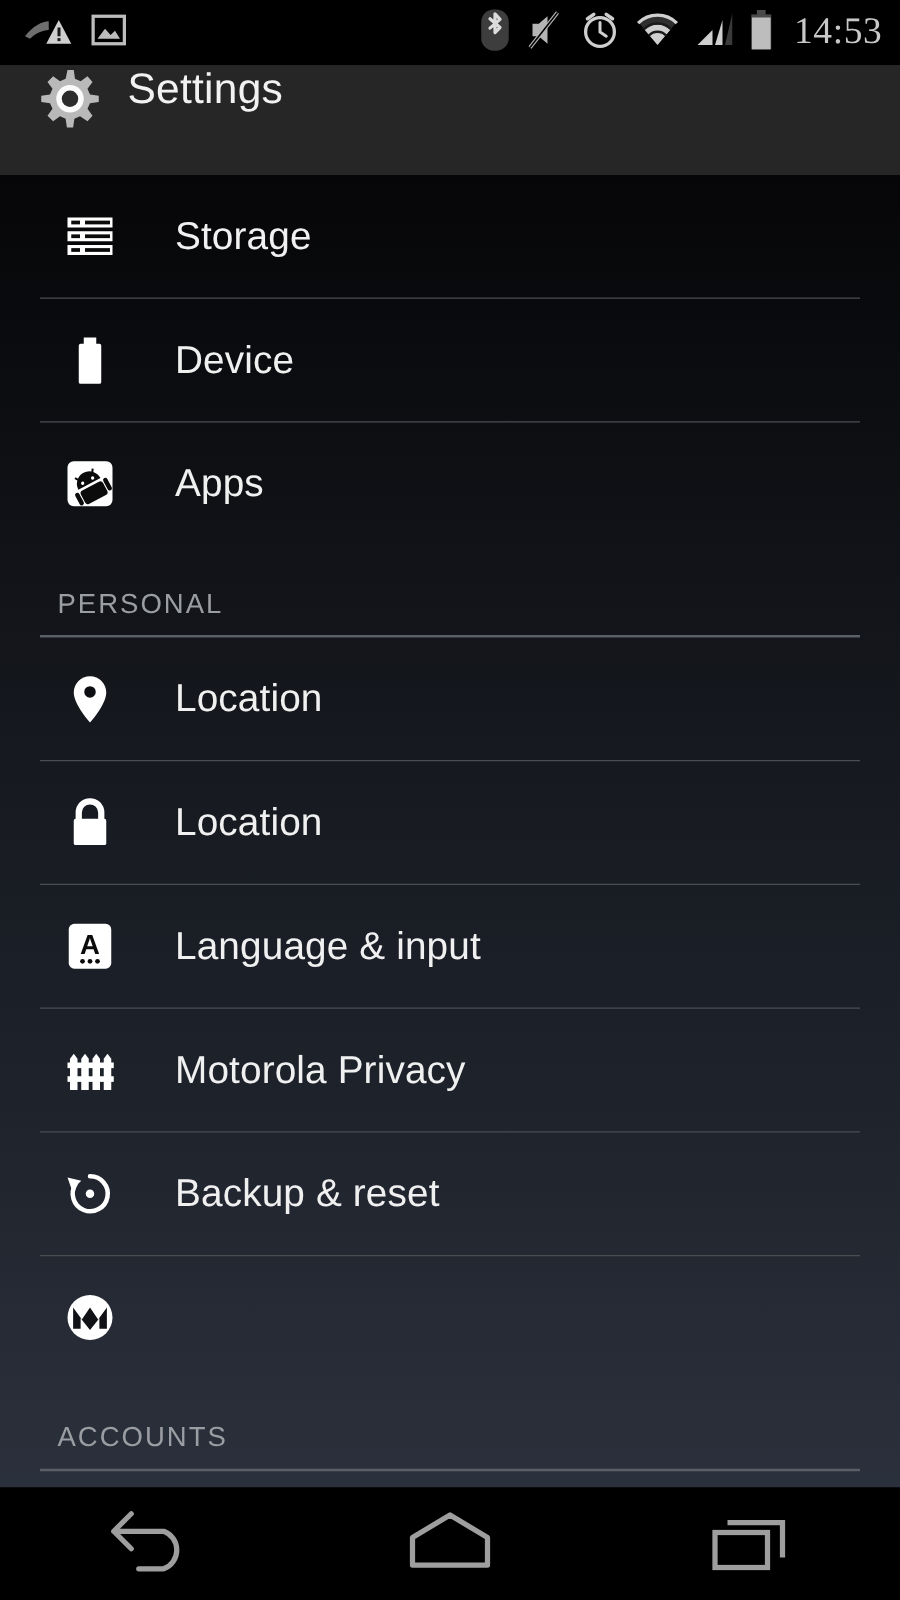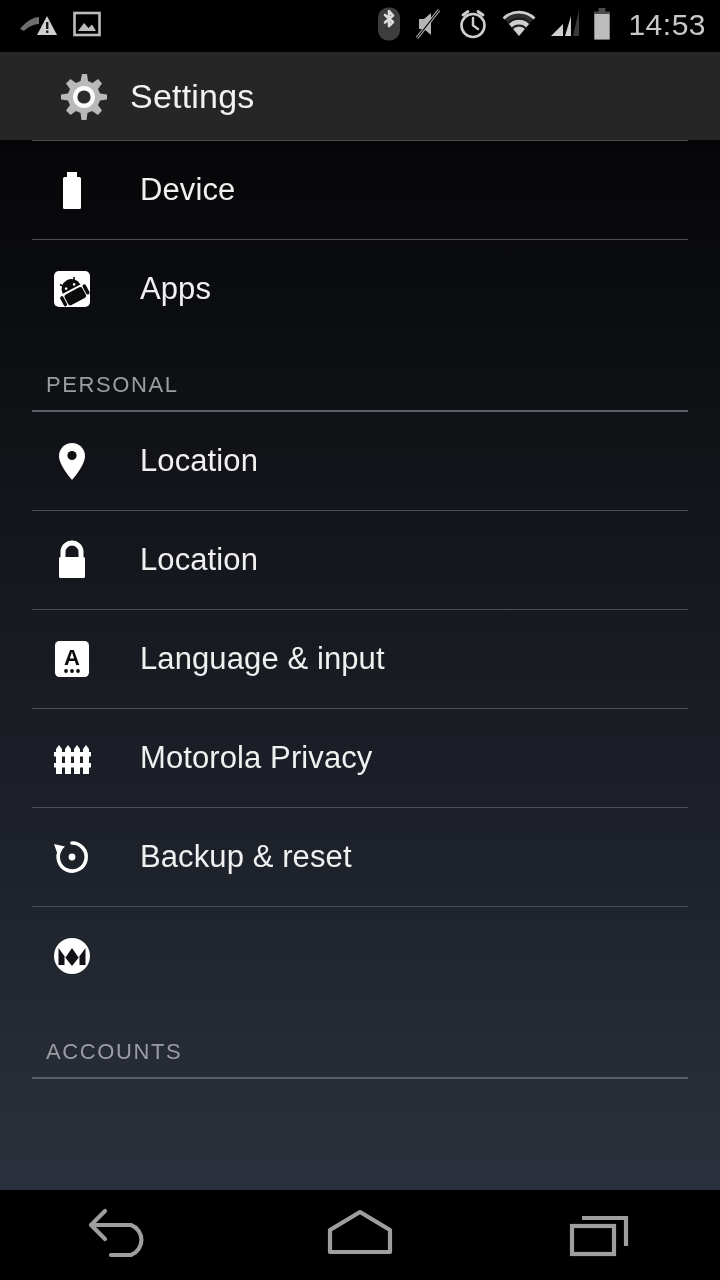--- a/index.html
+++ b/index.html
@@ -13,29 +13,29 @@
 
   
   .statusbar{
     position:absolute; top:0; left:0; width:720px; height:52px;
     background:#000; display:flex; align-items:center;
   }
   .sb-left{ display:flex; align-items:center; gap:14px; padding-left:18px; }
   .sb-right{ margin-left:auto; display:flex; align-items:center; gap:13px; padding-right:14px; }
   .sb-time{
     color:#c8c8c8; font-size:30px; letter-spacing:.5px;
-    font-family:Liberation Sans, sans-serif; line-height:1;
+    font-family:Liberation Serif, serif; line-height:1;
     padding-left:3px; padding-bottom:2px;
   }
   .sb-icon{ display:block; }
 
   
   .actionbar{
     position:absolute; top:52px; left:0; width:720px; height:88px;
-    background:#262626; display:flex; align-items:center;padding-left:28px;
+    background:#262626; display:flex; align-items:flex-start;
   }
   .ab-icon{ margin-left:28px; width:52px; height:52px; display:block; }
   .ab-title{
     color:#f2f2f2; font-size:34px; margin-left:22px; letter-spacing:.2px;
     font-weight:400;
   }
 
   
   .content{
     position:absolute; top:140px; left:0; width:720px; height:1050px;
@@ -160,20 +160,36 @@
         <path d="M26 4 L31 4 L32 11 L36.5 13 L42 9 L46 13.5 L42 19 L44 23.5 L51 24.5 L51 29.5 L44 30.5 L42 35 L46 40.5 L42 45 L36 41 L31.5 43 L30.5 50 L25.5 50 L24.5 43 L20 41 L14.5 45 L10 40.5 L14 35 L12 30.5 L5 29.5 L5 24.5 L12 23.5 L14 19 L10 13.5 L14.5 9 L20 13 L24.5 11 Z" fill="#b9b9b9"></path>
         <circle cx="28" cy="27" r="11" fill="#fbfbfb"></circle>
         <circle cx="28" cy="27" r="6.6" fill="#2b2b2b"></circle>
       </svg>
     </span>
     <span class="ab-title">Settings</span>
   </div>
 
   <div class="content">
 
+    <div class="row">
+      <span class="ico">
+        <svg width="44" height="44" viewBox="0 0 44 44">
+          <rect x="4" y="7" width="36" height="8" fill="#ffffff"></rect>
+          <rect x="4" y="18" width="36" height="8" fill="#ffffff"></rect>
+          <rect x="4" y="29" width="36" height="8" fill="#ffffff"></rect>
+          <rect x="7" y="9.5" width="7" height="3" fill="#0b0b0c"></rect>
+          <rect x="7" y="20.5" width="7" height="3" fill="#0b0b0c"></rect>
+          <rect x="7" y="31.5" width="7" height="3" fill="#0b0b0c"></rect>
+          <rect x="18" y="9.5" width="20" height="3" fill="#0b0b0c"></rect>
+          <rect x="18" y="20.5" width="20" height="3" fill="#0b0b0c"></rect>
+          <rect x="18" y="31.5" width="20" height="3" fill="#0b0b0c"></rect>
+        </svg>
+      </span>
+      <span class="label">Storage</span>
+    </div>
     <div class="divider"></div>
 
     <div class="row">
       <span class="ico">
         <svg width="44" height="44" viewBox="0 0 44 44">
           <rect x="17" y="4" width="10" height="6" fill="#ffffff"></rect>
           <rect x="13" y="9" width="18" height="32" rx="1.5" fill="#ffffff"></rect>
         </svg>
       </span>
       <span class="label">Device</span>

